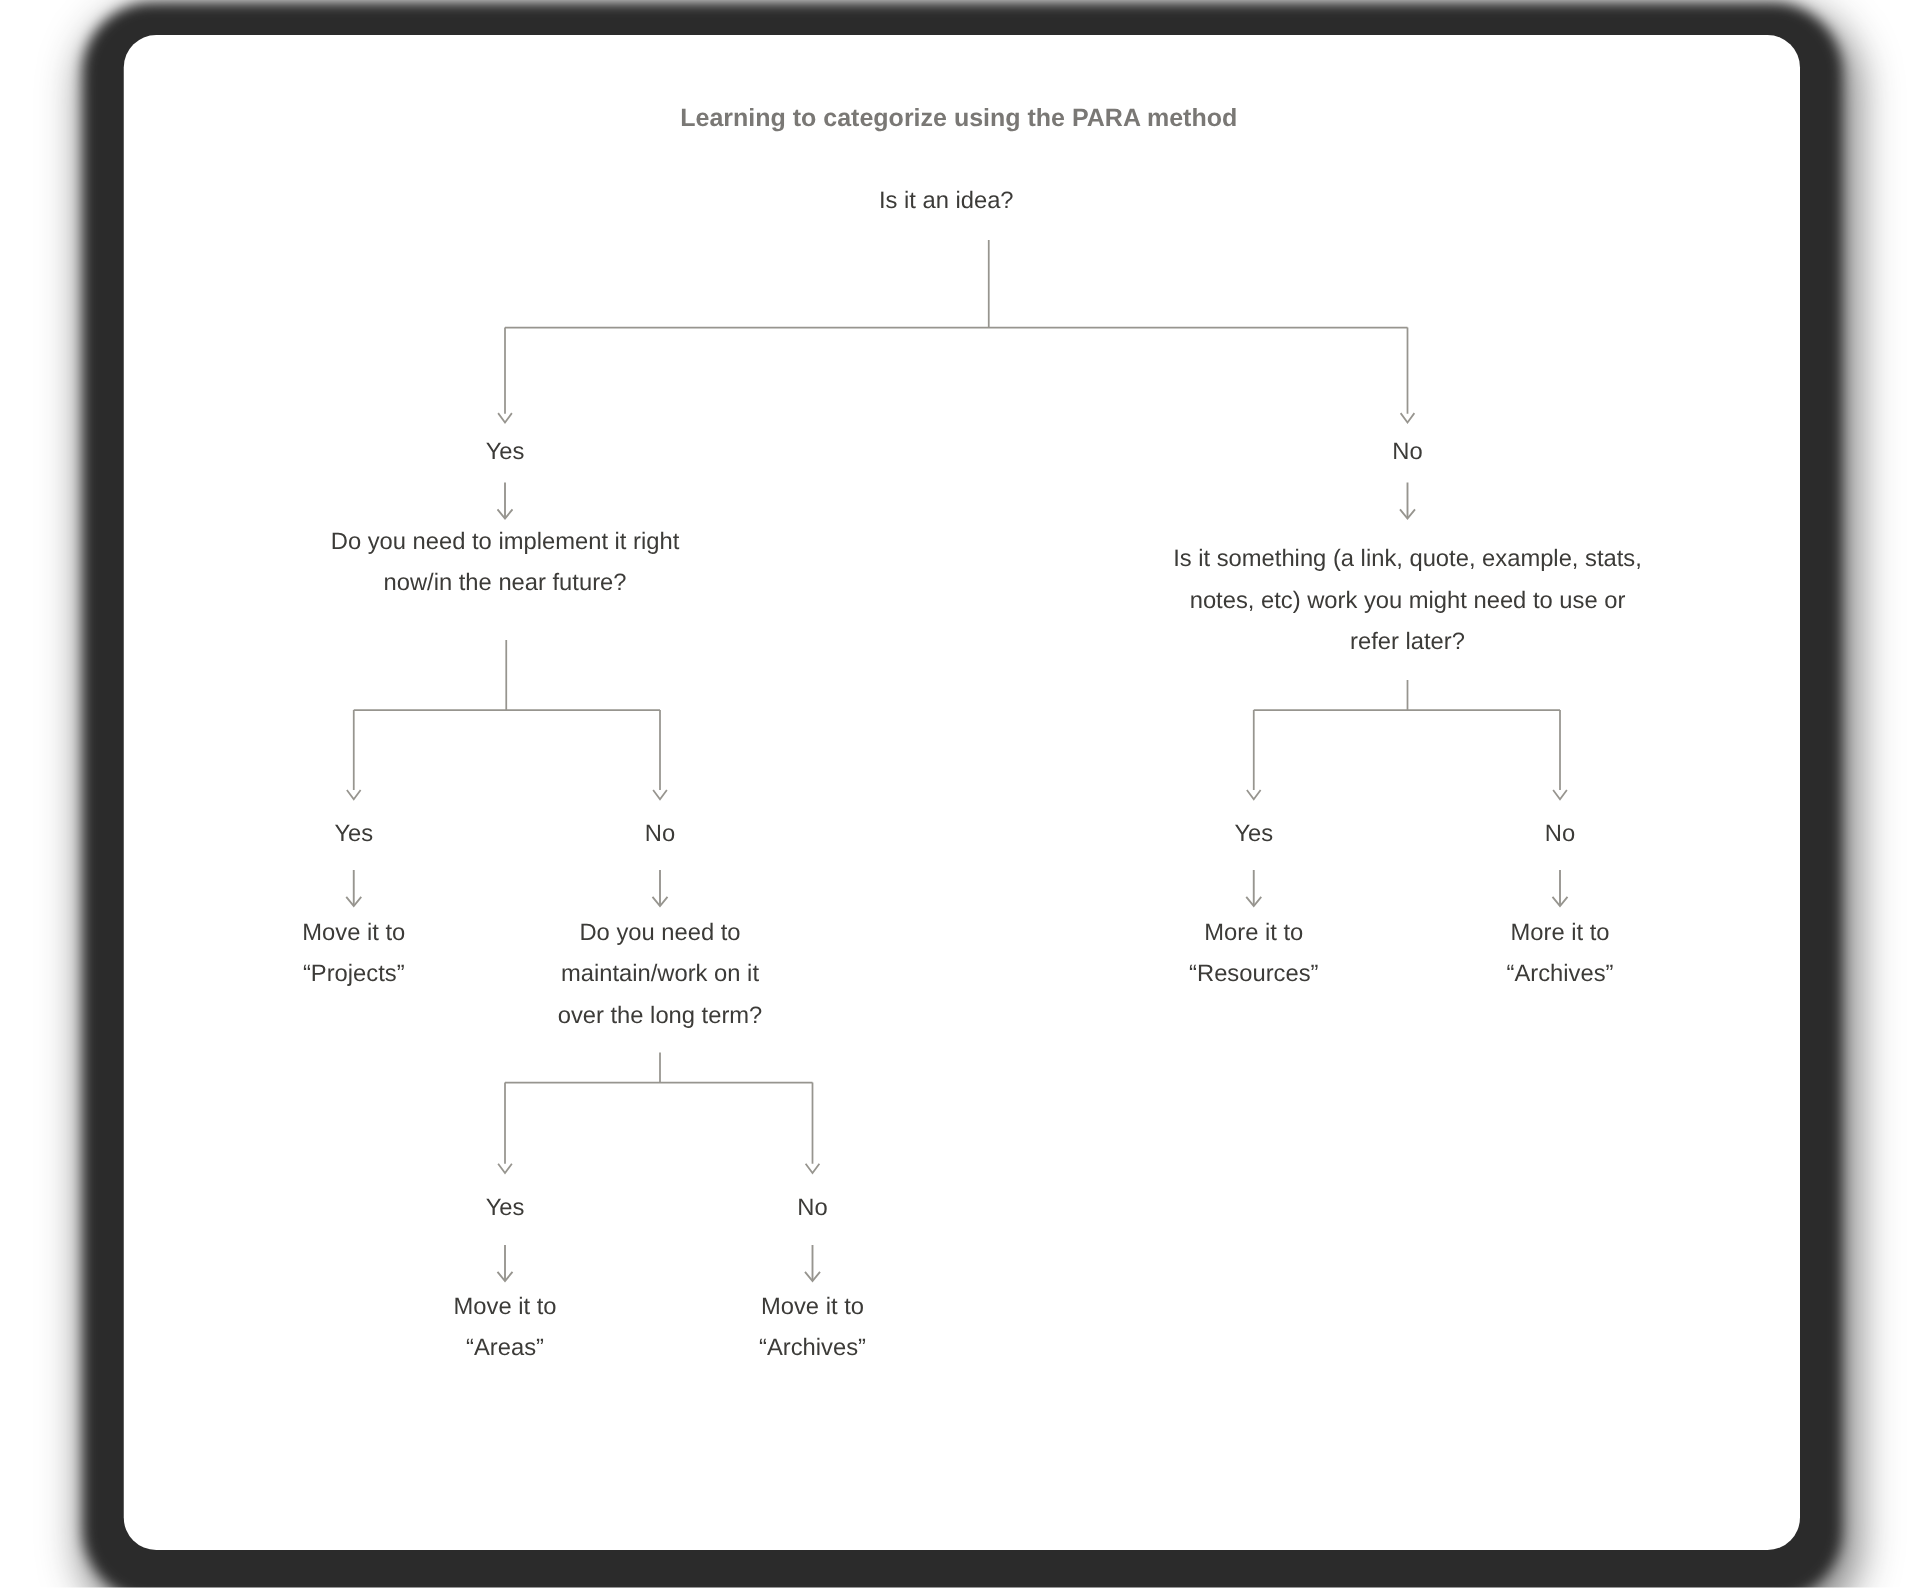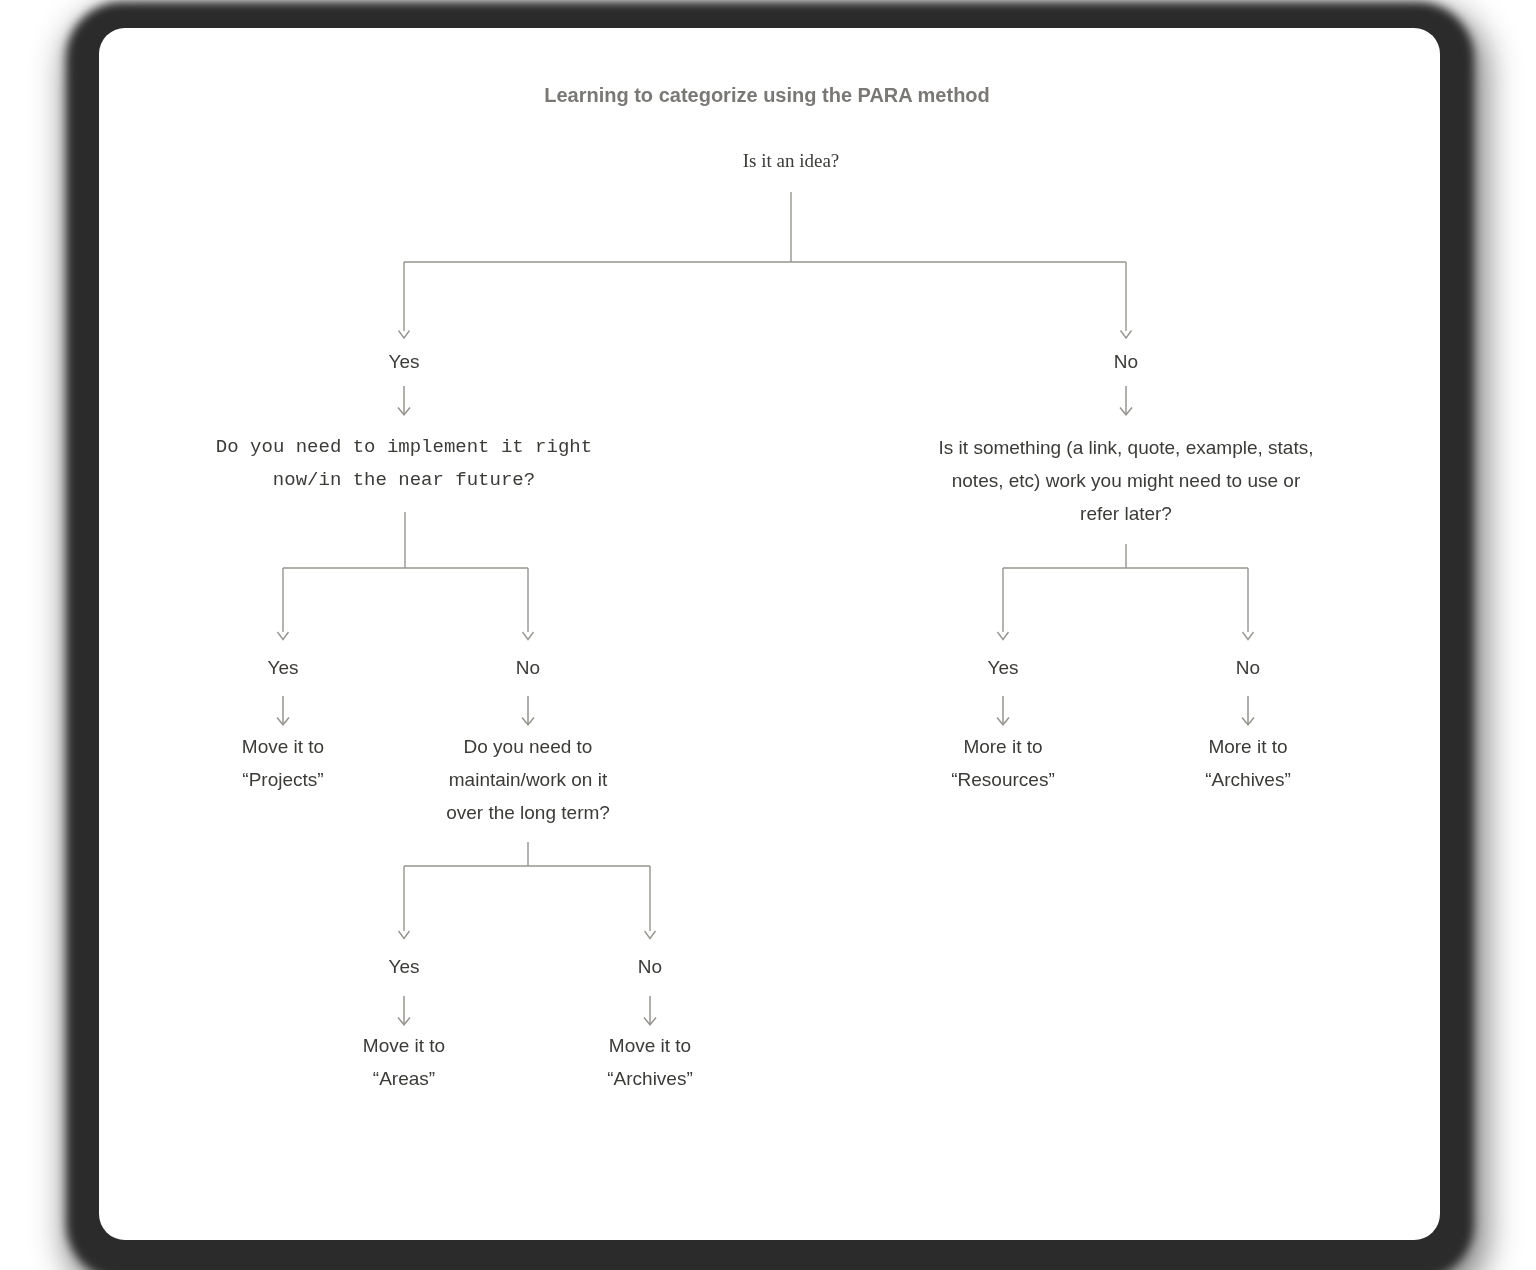--- a/index.html
+++ b/index.html
@@ -125,26 +125,26 @@
   </svg>
 <svg class="down-arrow" style="left:396px; top:995px;" viewBox="0 0 16 32">
     <line x1="8" y1="1" x2="8" y2="29"></line>
     <polyline points="2,22.5 8,29.8 14,22.5"></polyline>
   </svg>
 <svg class="down-arrow" style="left:642px; top:995px;" viewBox="0 0 16 32">
     <line x1="8" y1="1" x2="8" y2="29"></line>
     <polyline points="2,22.5 8,29.8 14,22.5"></polyline>
   </svg>
 
-<div class="node" style="left:791px; top:144px;font-family:Liberation Serif, serif;">Is it an idea?</div>
+<div class="node" style="left:757px; top:144px;">Is it an idea?</div>
 
 <div class="node" style="left:404px; top:345px;">Yes</div>
 <div class="node" style="left:1126px; top:345px;">No</div>
 
-<div class="node" style="left:404px; top:431px;font-family:Liberation Mono, monospace;">Do you need to implement it right
+<div class="node" style="left:404px; top:417px;">Do you need to implement it right
 now/in the near future?</div>
 <div class="node" style="left:1126px; top:431px;">Is it something (a link, quote, example, stats,
 notes, etc) work you might need to use or
 refer later?</div>
 
 <div class="node" style="left:283px; top:651px;">Yes</div>
 <div class="node" style="left:528px; top:651px;">No</div>
 
 <div class="node" style="left:283px; top:730px;">Move it to
 “Projects”</div>

